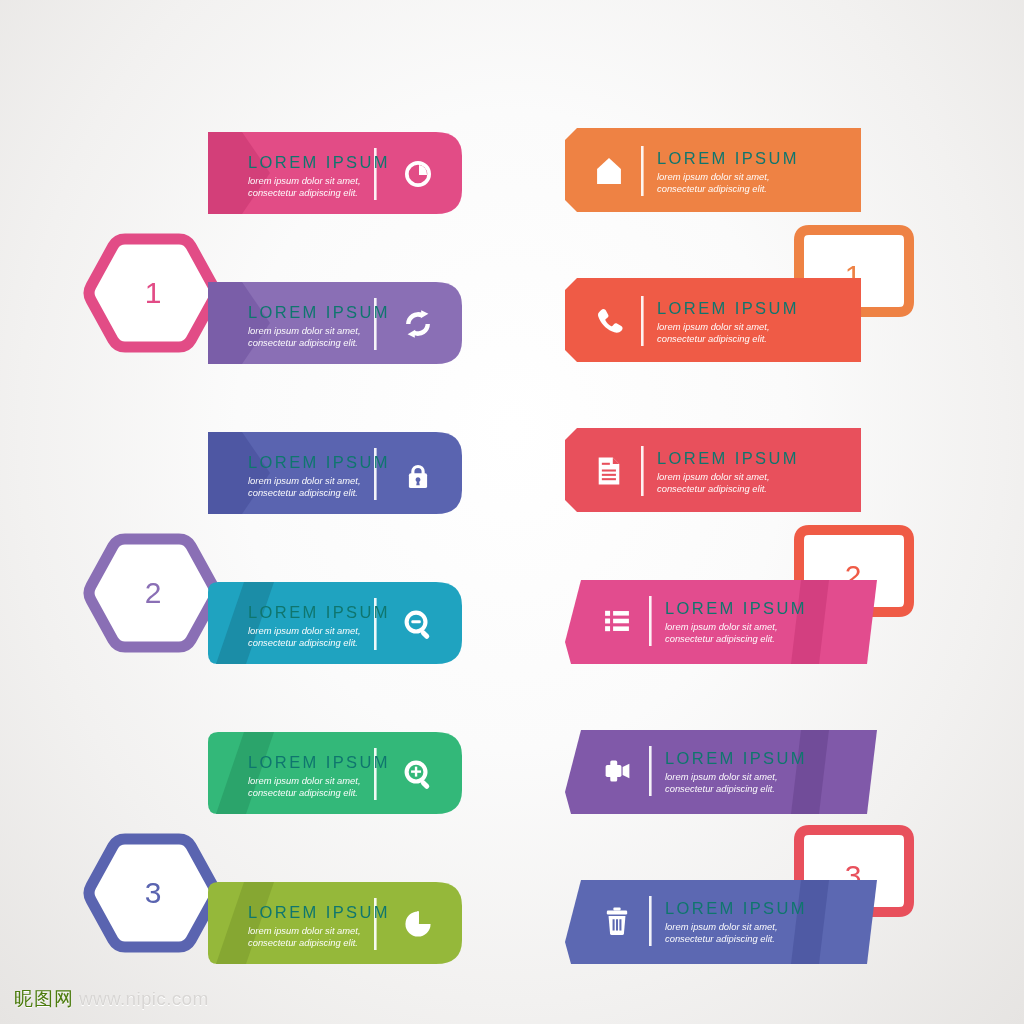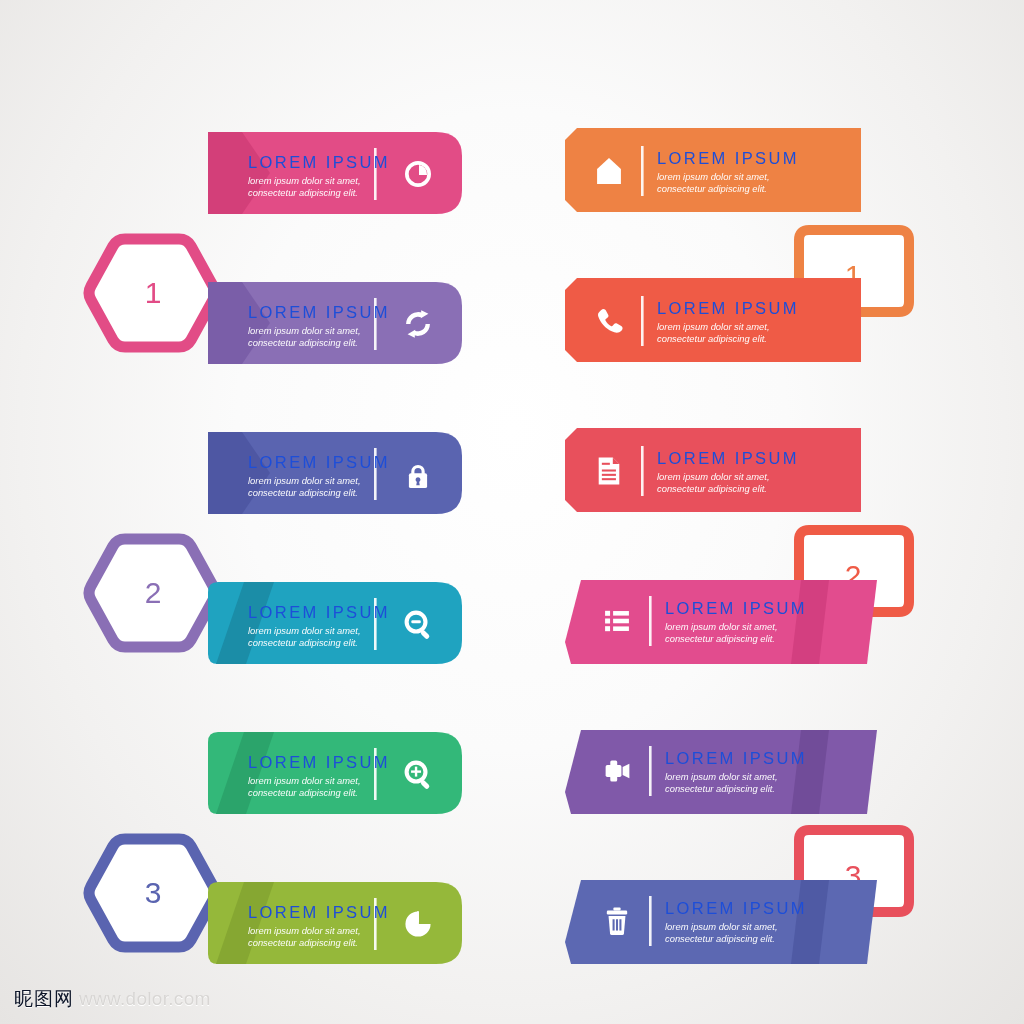--- a/index.html
+++ b/index.html
@@ -13,40 +13,40 @@
   .canvas{position:absolute;left:0;top:0;width:1024px;height:1024px;}
 
   
   .row{position:absolute;}
 
   .svgwrap{position:absolute;left:0;top:0;}
   svg{display:block;overflow:visible;}
 
   .txt{position:absolute;pointer-events:none;}
   .title{
-    color:#1d4ed8;font-size:16.5px;letter-spacing:2.4px;font-weight:400;
+    color:#0f766e;font-size:16.5px;letter-spacing:2.4px;font-weight:400;
     white-space:nowrap;line-height:1;
   }
   .sub{
     color:#ffffff;font-size:9.4px;line-height:12.2px;white-space:nowrap;
     font-style:italic;opacity:.97;font-weight:400;
   }
   .num{
     position:absolute;font-size:30px;font-weight:400;line-height:1;
     white-space:nowrap;text-align:center;
   }
 
   
   .wm{
     position:absolute;left:14px;top:986px;display:flex;align-items:center;gap:5px;
     color:#d8d6d4;font-size:19px;letter-spacing:.3px;
     text-shadow:0 1px 0 #ffffff;
     user-select:none;
   }
-  .wm .cn{font-family:"DejaVu Sans",sans-serif;font-size:19px;letter-spacing:1px;color:#0f172a;}
+  .wm .cn{font-family:"DejaVu Sans",sans-serif;font-size:19px;letter-spacing:1px;color:#4d7c0f;}
   .idtag{
     position:absolute;right:0px;top:986px;
     background:#d9d7d5;color:#ffffff;font-size:12.5px;
     padding:3px 8px 4px 10px;letter-spacing:.2px;white-space:nowrap;
   }
 </style>
 </head>
 <body>
 
 <div class="canvas">
@@ -398,15 +398,15 @@
 
     <div class="txt title" style="left:665px;top:32px;">LOREM IPSUM</div>
     <div class="txt sub" style="left:665px;top:53px;">lorem ipsum dolor sit amet,</div>
     <div class="txt sub" style="left:665px;top:65px;">consectetur adipiscing elit.</div>
 
   </div>
     </div>
 
   <div class="wm">
     <span class="cn">昵图网</span>
-    <span>www.dolor.com</span>
+    <span>www.nipic.com</span>
   </div>
 </div>
 
 </body></html>

